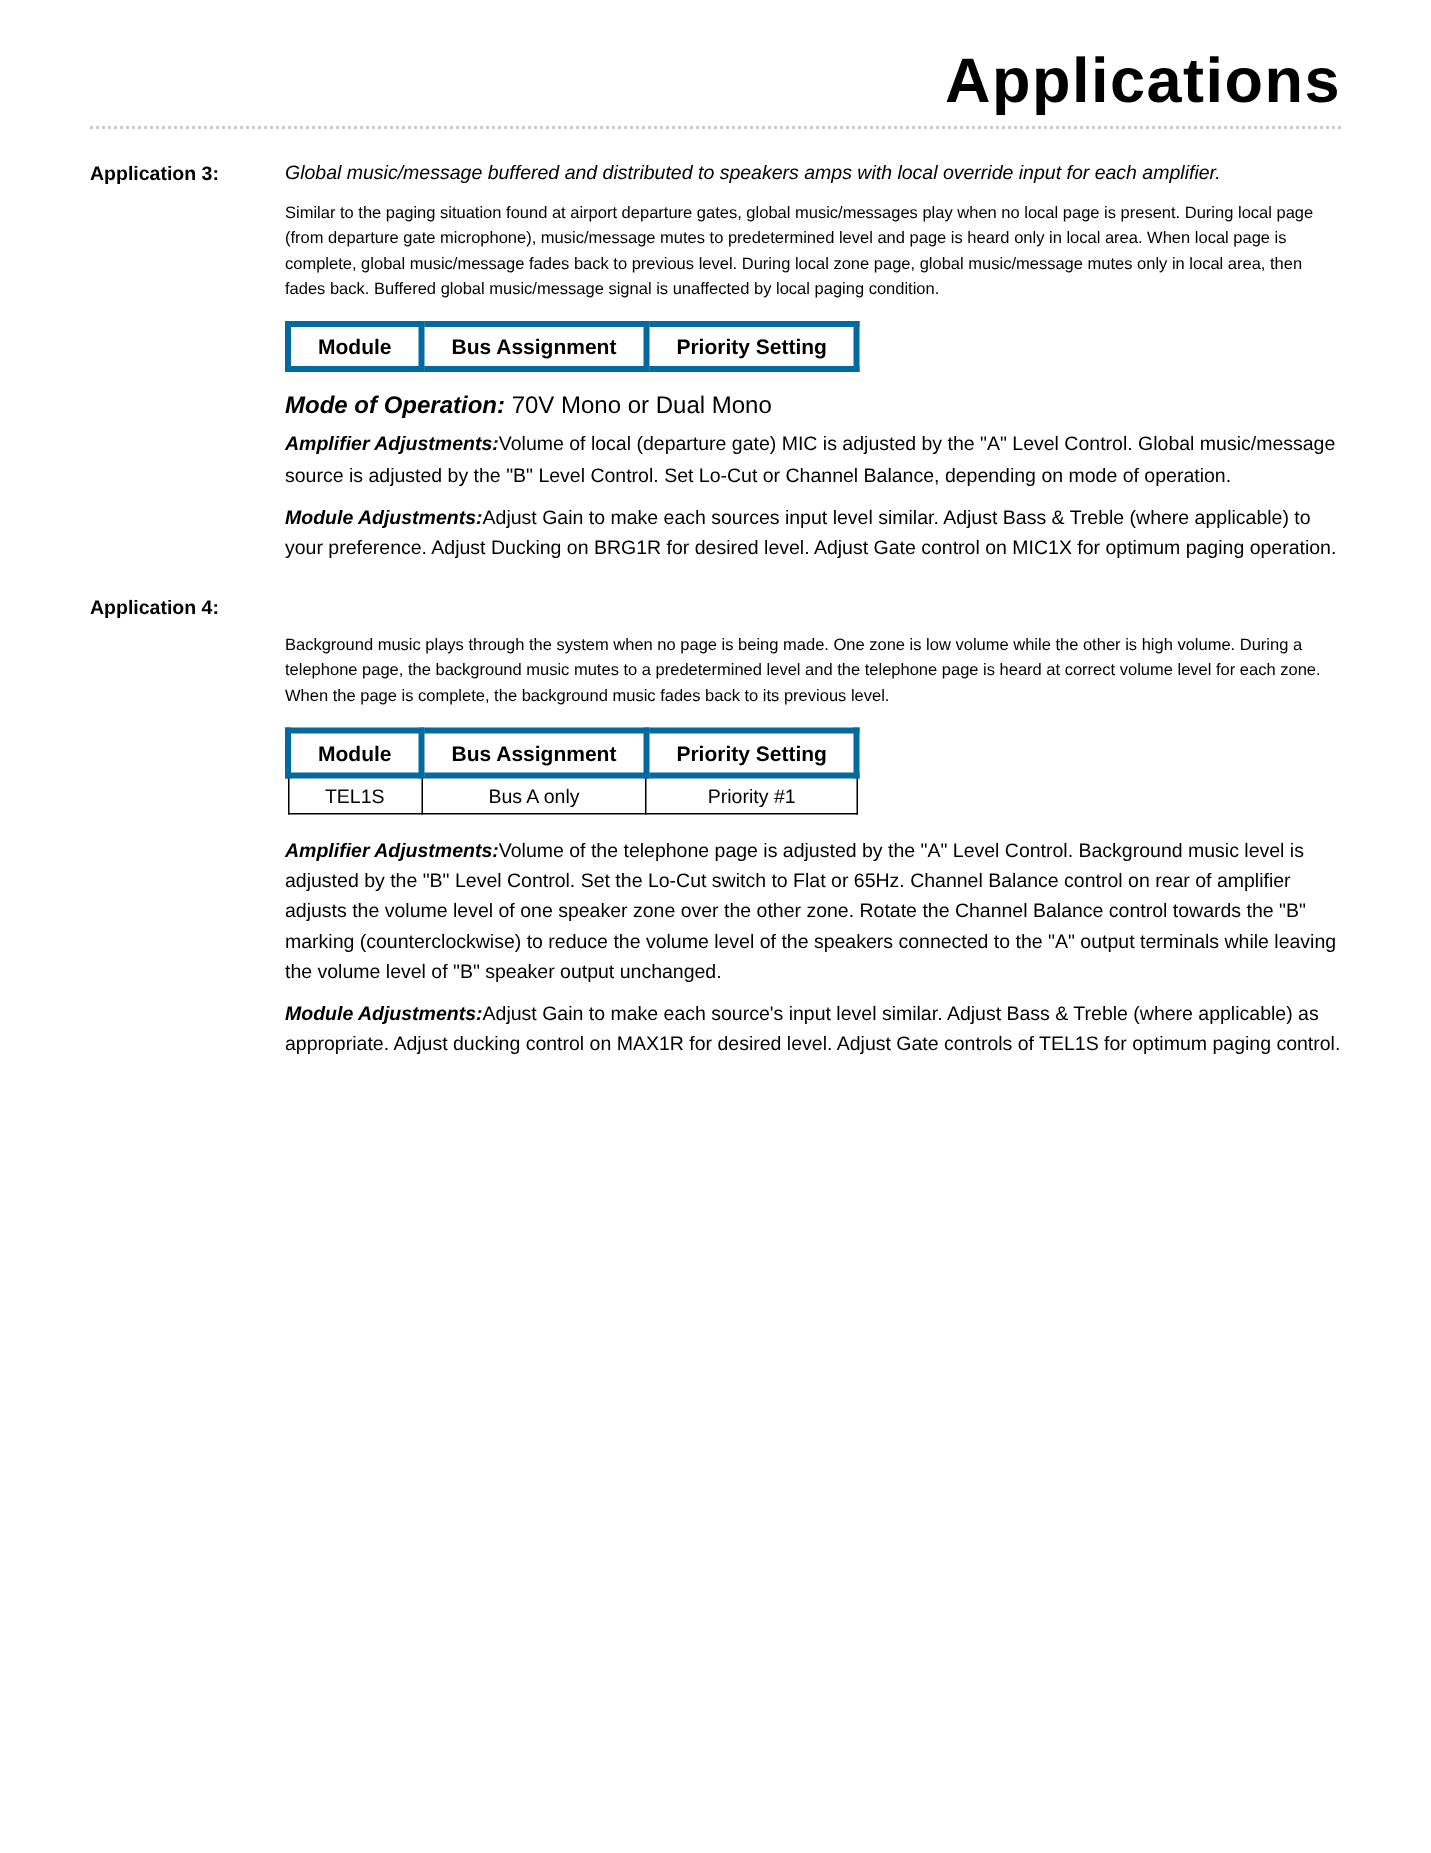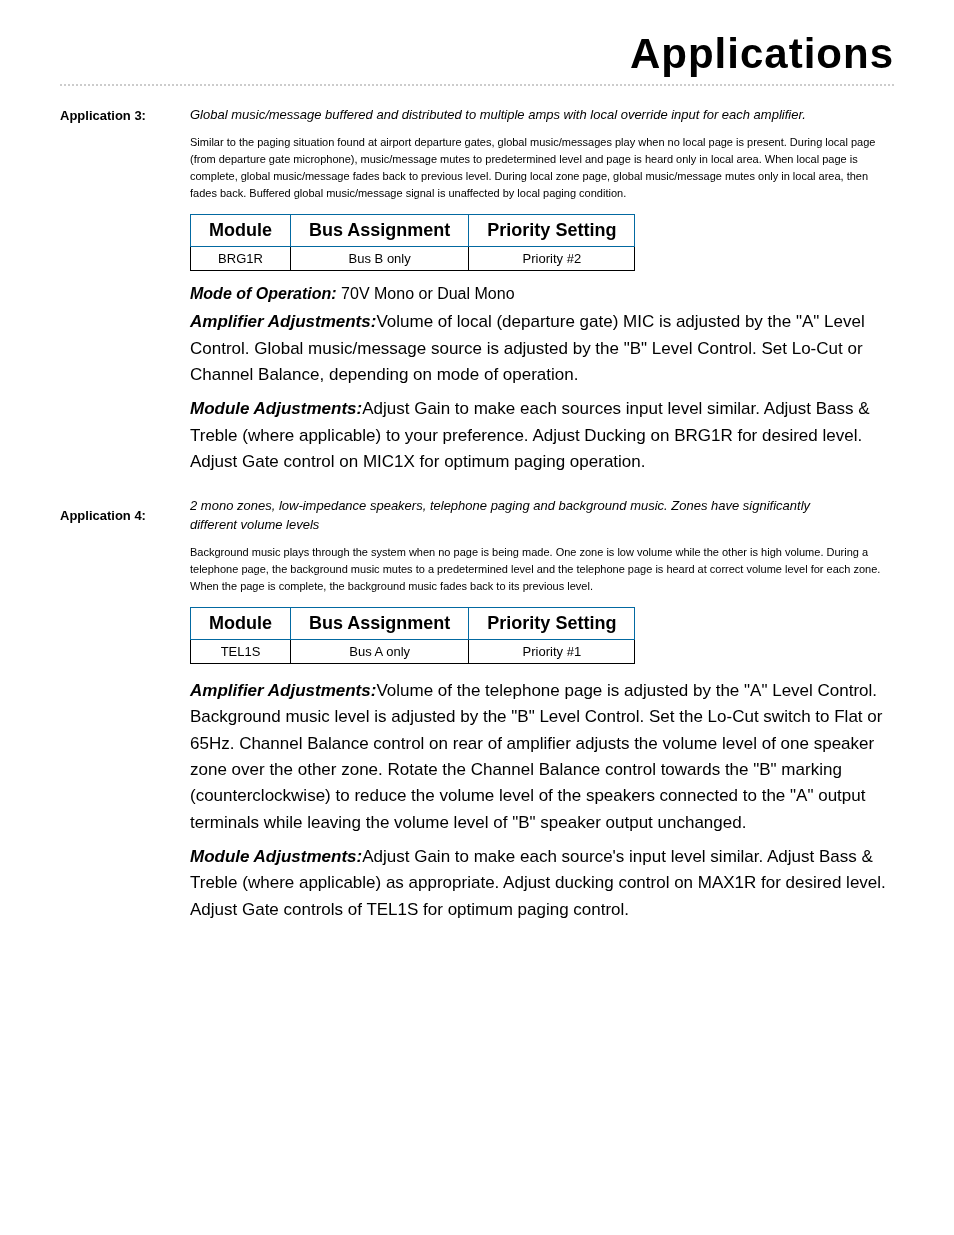--- a/index.html
+++ b/index.html
@@ -58,24 +58,24 @@
     }
     .table-wrapper {
       margin-left: 130px;
       margin-bottom: 14px;
     }
     table {
       border-collapse: collapse;
       min-width: 360px;
     }
     table th {
-      border: 1px solid #0369a1;
+      border: 4px solid #0369a1;
       padding: 5px 18px;
       font-weight: bold;
-      font-size: 18px;
+      font-size: 14px;
       text-align: center;
       background: #fff;
     }
     table td {
       border: 1px solid #000;
       padding: 4px 18px;
       font-size: 13px;
       text-align: center;
     }
     .section-label {
@@ -87,21 +87,21 @@
     .section-label span.normal {
       font-style: normal;
       font-weight: normal;
     }
     .bold-italic {
       font-style: italic;
       font-weight: bold;
     }
     .para {
       margin-left: 130px;
-      font-size: 17px;
+      font-size: 13px;
       line-height: 1.55;
       margin-bottom: 8px;
     }
     .page-footer {
       position: absolute;
       bottom: 30px;
       left: 0;
       width: 100%;
       text-align: center;
       font-size: 13px;
@@ -112,63 +112,54 @@
 
 <div class="page">
 
   <div class="page-header">
     <span class="page-title">Applications</span>
   </div>
 
   <div class="application-block">
     <div class="app-heading">
       <span class="app-label">Application 3:</span>
-      <span class="app-subtitle">Global music/message buffered and distributed to multiple amps with local override input for each amplifier.</span>
+      <span class="app-subtitle">Global music/message buffered and distributed to speakers amps with local override input for each amplifier.</span>
     </div>
     <div class="app-body">Similar to the paging situation found at airport departure gates, global music/messages play when no local page is present. During local page (from departure gate microphone), music/message mutes to predetermined level and page is heard only in local area.  When local page is complete, global music/message fades back to previous level. During local zone page, global music/message mutes only in local area, then fades back. Buffered global music/message signal is unaffected by local paging condition.</div>
 
     <div class="table-wrapper">
       <table>
         <thead>
           <tr>
             <th>Module</th>
             <th>Bus Assignment</th>
             <th>Priority Setting</th>
           </tr>
         </thead>
         <tbody>
-          <tr>
-            <td>BRG1R</td>
-            <td>Bus B only</td>
-            <td>Priority #2</td>
-          </tr>
         </tbody>
       </table>
     </div>
 
     <div class="section-label">
       <span class="bold-italic">Mode of Operation:</span><span class="normal"> 70V Mono or Dual Mono</span>
     </div>
 
     <div class="para">
       <span class="bold-italic">Amplifier Adjustments:</span><span>Volume of local (departure gate) MIC is adjusted by the "A" Level Control. Global music/message source is adjusted by the "B" Level Control. Set Lo-Cut or Channel Balance, depending on mode of operation.</span>
     </div>
 
     <div class="para">
       <span class="bold-italic">Module Adjustments:</span><span>Adjust Gain to make each sources input level similar.  Adjust Bass &amp; Treble (where applicable) to your preference. Adjust Ducking on BRG1R for desired level.  Adjust Gate control on MIC1X for optimum paging operation.</span>
     </div>
   </div>
 
   <div class="application-block">
     <div class="app-heading">
       <span class="app-label">Application 4:</span>
-      <span class="app-subtitle">
-        <span>2 mono zones, low-impedance speakers, telephone paging and background music. Zones have significantly</span><br>
-        <span>different volume levels</span>
-      </span>
     </div>
     <div class="app-body">Background music plays through the system when no page is being made. One zone is low volume while the other is high volume. During a telephone page, the background music mutes to a predetermined level and the telephone page is heard at correct volume level for each zone. When the page is complete, the background music fades back to its previous level.</div>
 
     <div class="table-wrapper">
       <table>
         <thead>
           <tr>
             <th>Module</th>
             <th>Bus Assignment</th>
             <th>Priority Setting</th>

